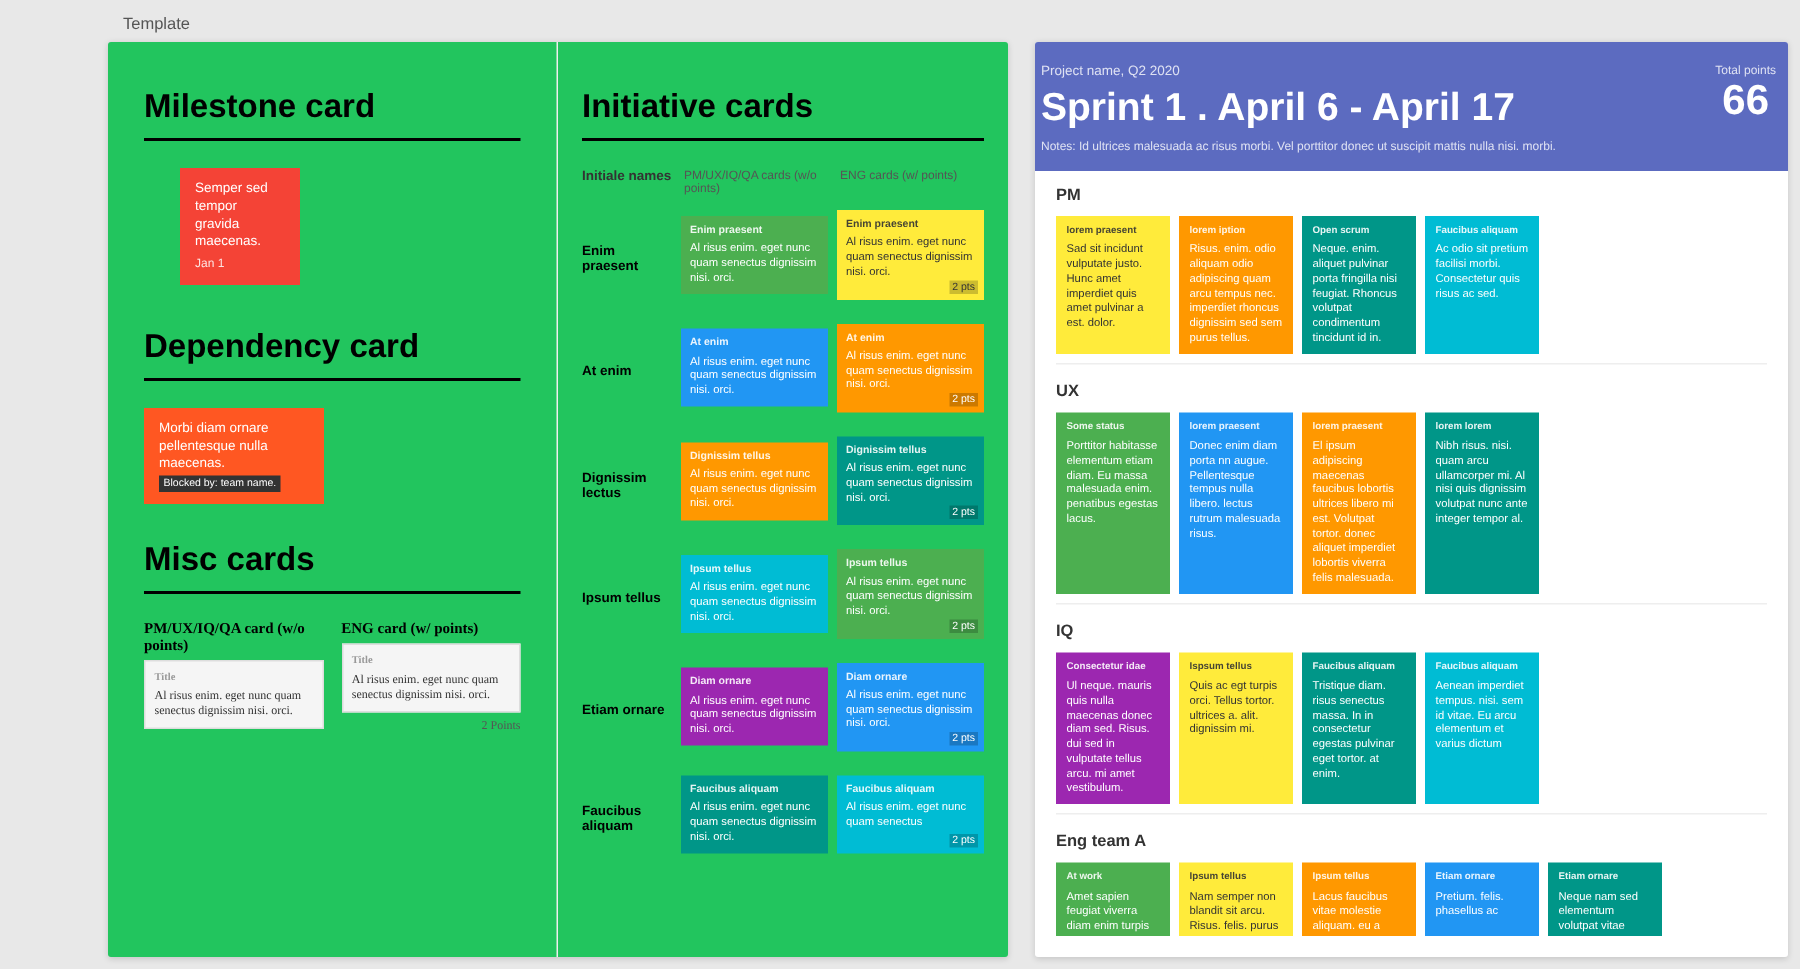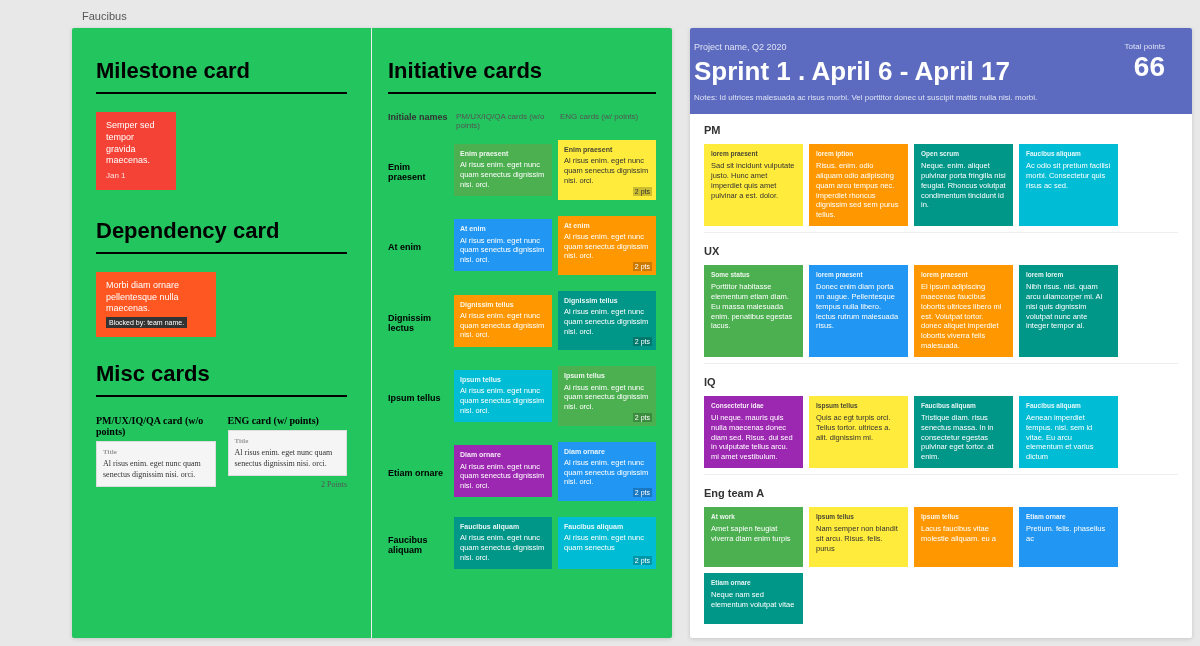--- a/index.html
+++ b/index.html
@@ -257,22 +257,22 @@
     }
 
     .sprint-notes {
       font-size: 8px;
       opacity: 0.8;
     }
 
     .sprint-total-points {
       position: absolute;
       top: 14px;
-      right: 27px;
-      text-align: right;
+      right: 8px;
+      text-align: center;
     }
 
     .sprint-total-label {
       font-size: 8px;
       opacity: 0.8;
     }
 
     .sprint-total-value {
       font-size: 28px;
       font-weight: 700;
@@ -295,21 +295,21 @@
       margin-bottom: 8px;
     }
 
     .sprint-cards-grid {
       display: flex;
       gap: 6px;
       flex-wrap: wrap;
     }
 
     .sprint-card {
-      width: 99px;
+      width: 76px;
       min-height: 60px;
       padding: 6px 7px;
       font-size: 7.5px;
       line-height: 1.3;
       color: #fff;
       position: relative;
     }
 
     .sprint-card-status {
       font-size: 6.5px;
@@ -339,30 +339,30 @@
       background: #eee;
       margin: 6px 0;
     }
 
     
     .sprint-card.c-yellow { color: #333; }
   </style>
 </head>
 <body>
 
-<span class="template-label">Faucibus</span>
+<span class="template-label">Template</span>
 
 <div class="main-container">
 
   <div class="left-panel">
 
     <div class="section-title">Milestone card</div>
     <div class="section-divider"></div>
 
-    <div style="display:flex; flex-direction:column; align-items:flex-start; margin-bottom:20px;">
+    <div style="display:flex; flex-direction:column; align-items:flex-start; margin-bottom:20px;margin-left:24px;">
       <div class="milestone-card-preview">
         <div>Semper sed tempor gravida maecenas.</div>
         <div style="font-size:8px; margin-top:4px; opacity:0.85;">Jan 1</div>
       </div>
     </div>
 
     <div class="dependency-section">
       <div class="section-title">Dependency card</div>
       <div class="section-divider"></div>
       <div class="dependency-card-preview">

